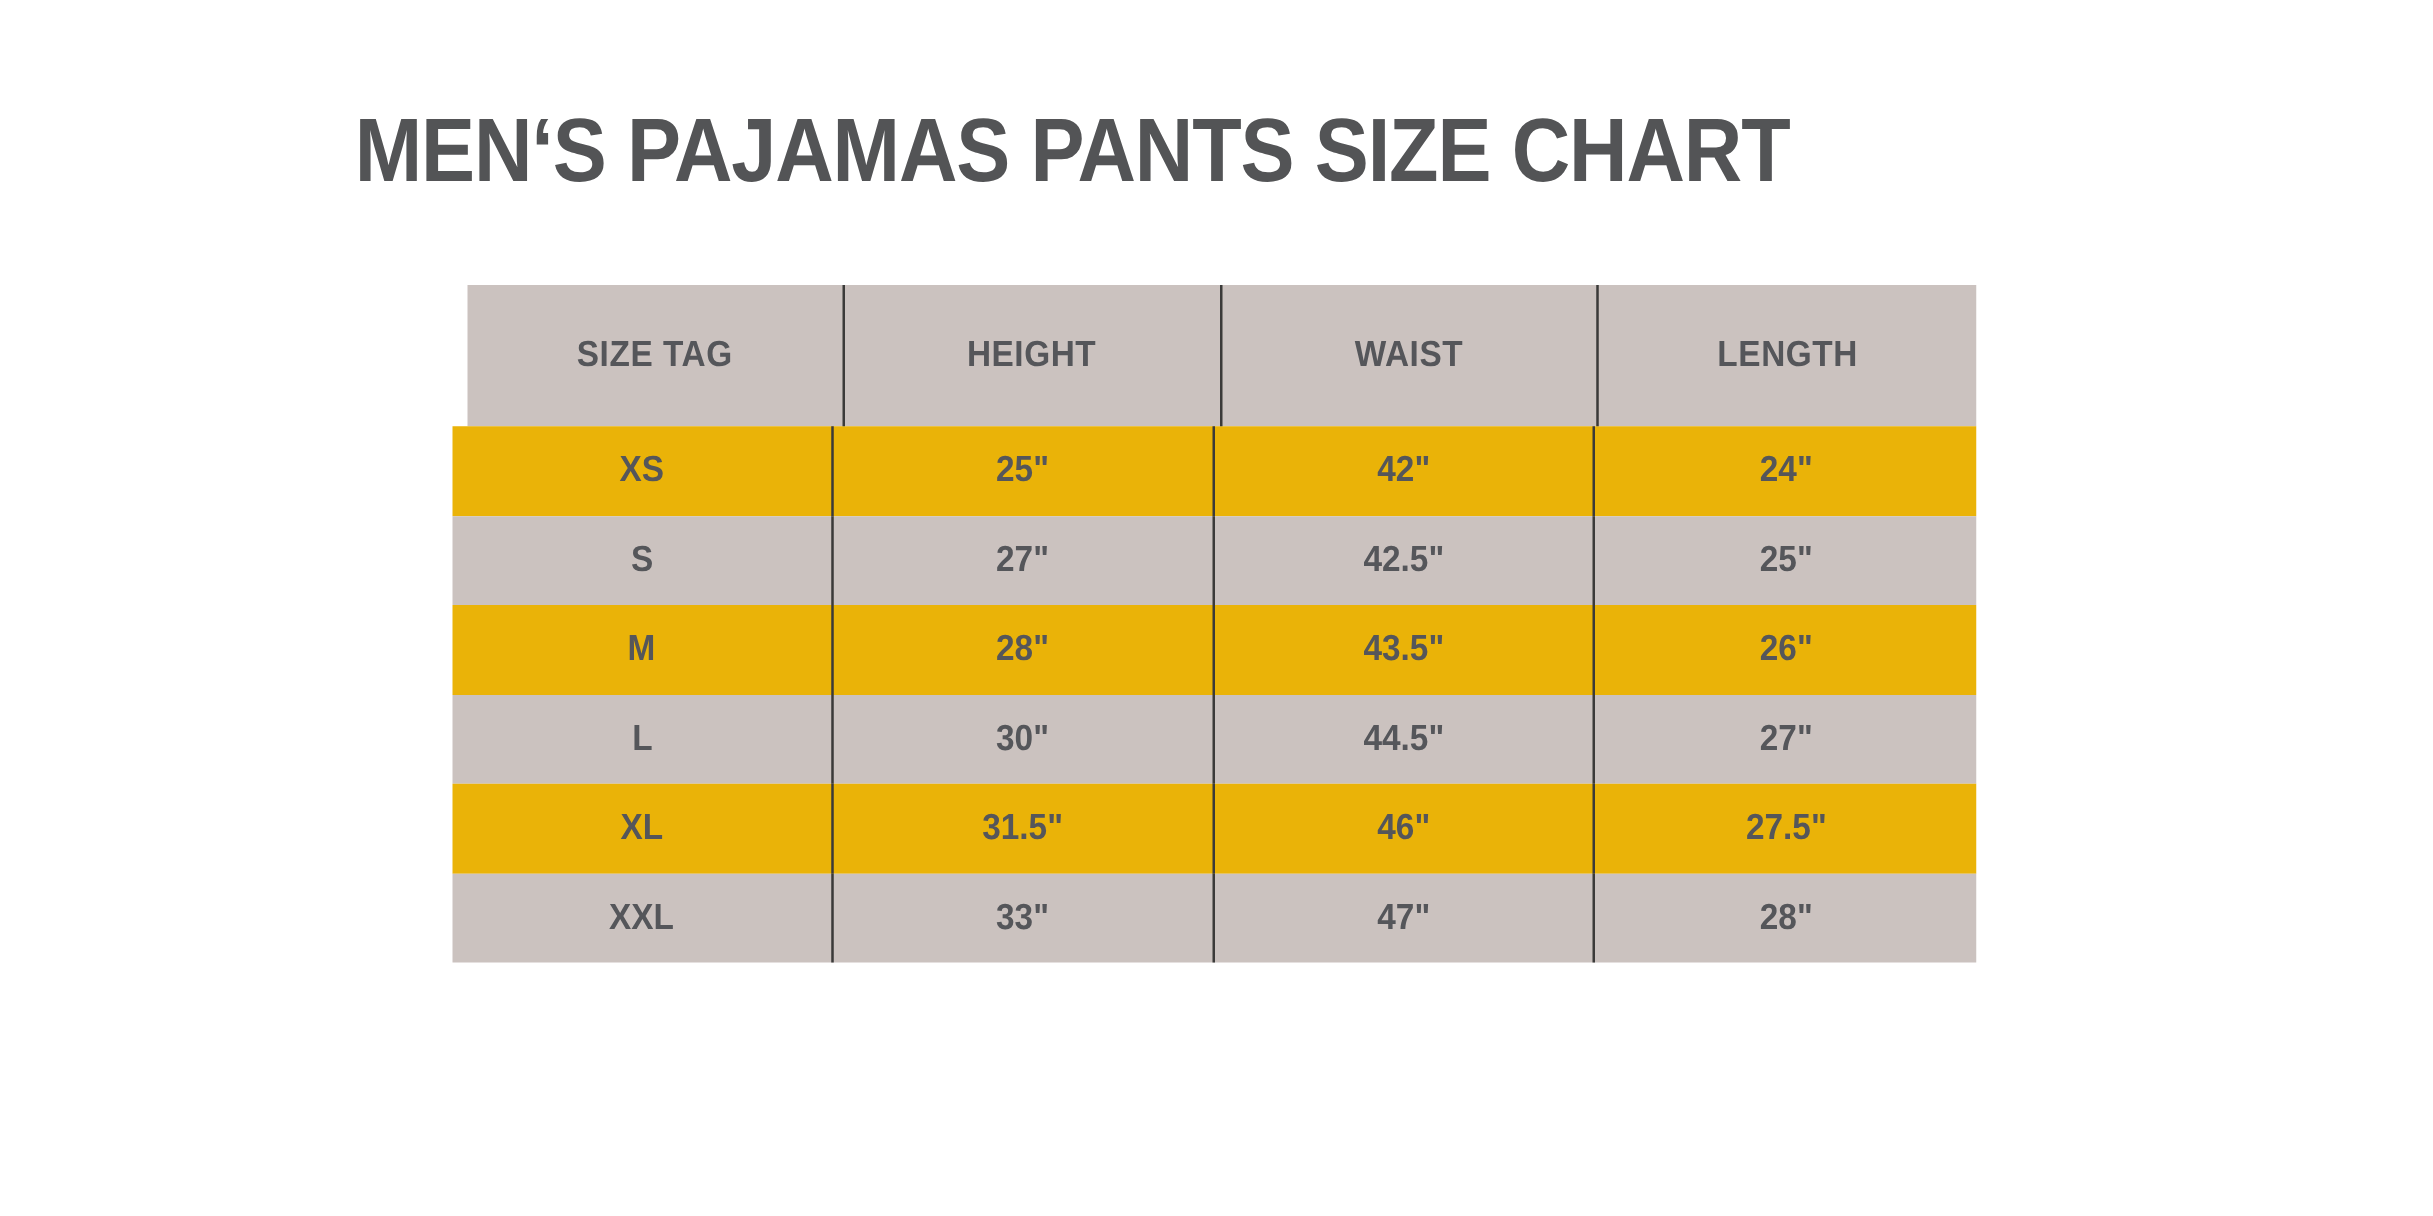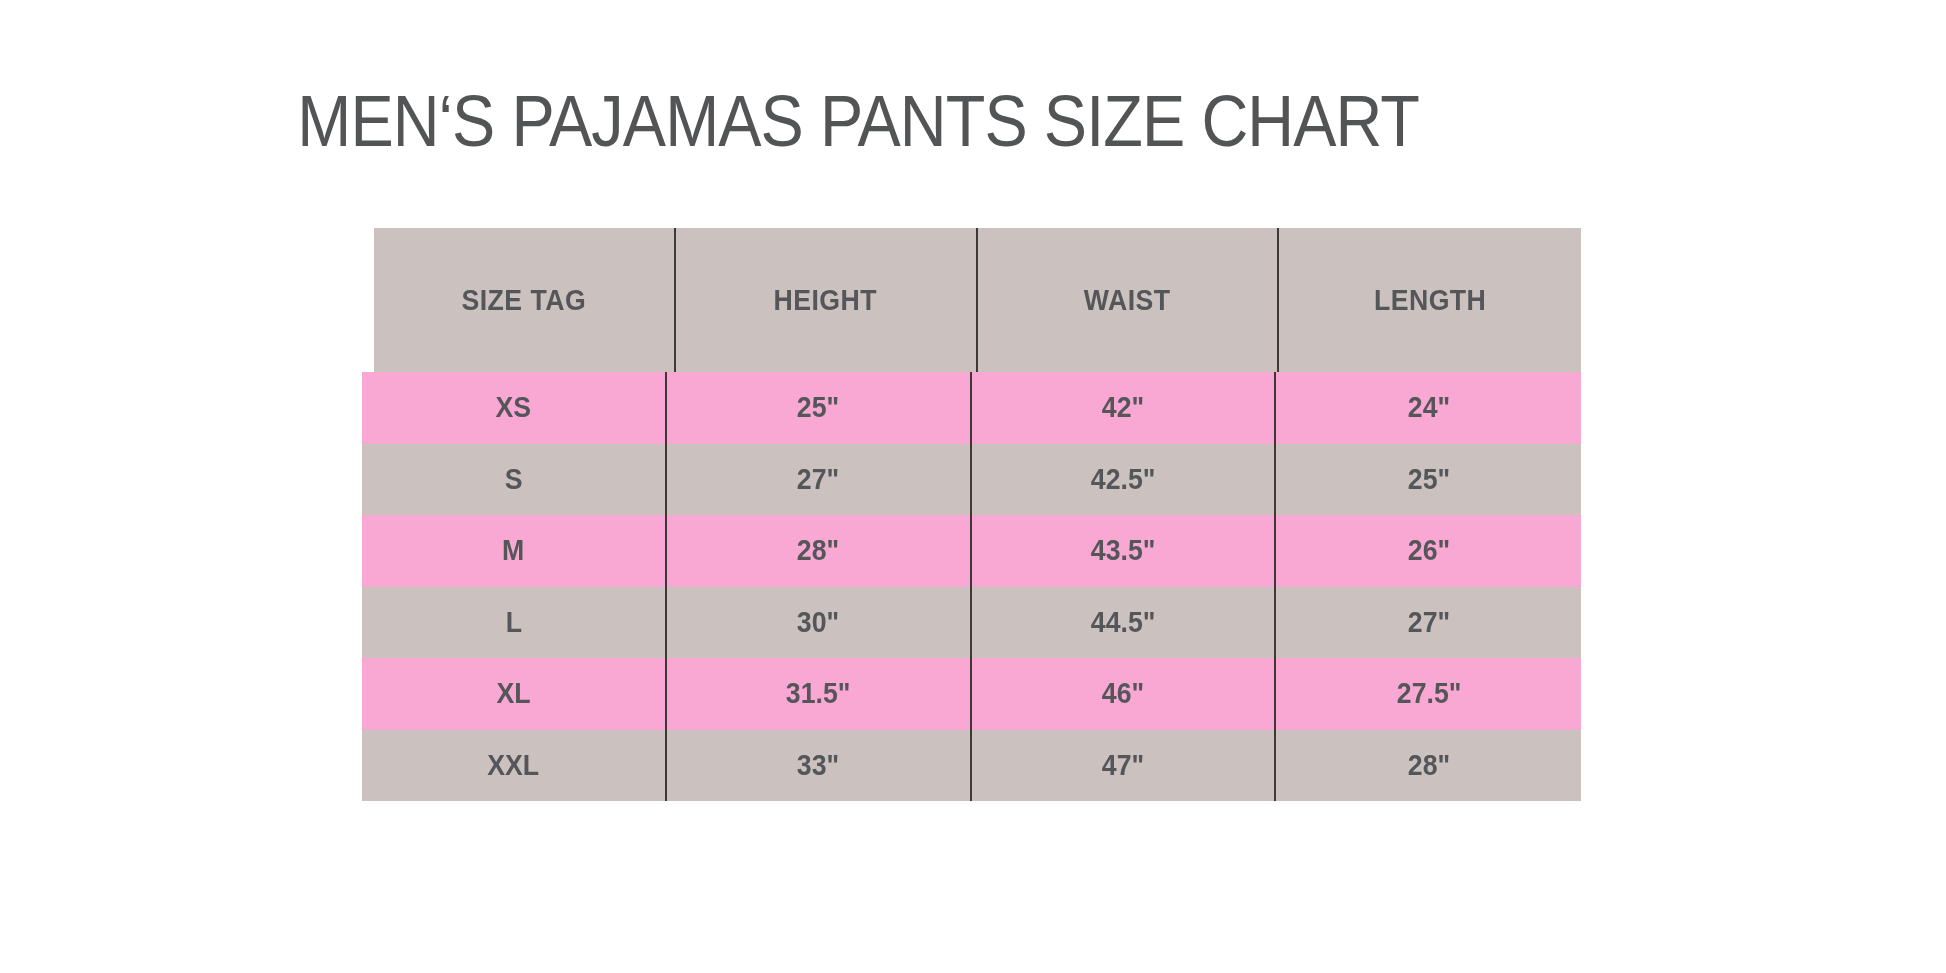--- a/index.html
+++ b/index.html
@@ -16,43 +16,43 @@
   }
   .title {
     position: absolute;
     top: 82px;
     left: 0;
     width: 1716px;
     margin: 0;
     text-align: center;
     font-size: 72px;
     line-height: 78px;
-    font-weight: normal;
+    font-weight: bold;
     color: var(--title_text, #535456);
   }
   .title .cond {
     display: inline-block;
     transform: scaleX(0.9);
     transform-origin: center;
     letter-spacing: -1px;
     white-space: nowrap;
   }
   .size-table {
     position: absolute;
     left: 362px;
     top: 228px;
     width: 1219px;
   }
   .trow {
     display: flex;
     height: 71.5px;
-    background: #f9a8d4;
+    background: #eab308;
   }
   .trow.header {
-    height: 144px;
+    height: 113px;
     background: var(--band, #cbc2bf);
     margin-left: 12px;
   }
   
   .trow:not(.header):nth-child(odd) {
     background: var(--band, #cbc2bf);
   }
   .cell {
     width: 25%;
     box-sizing: border-box;

